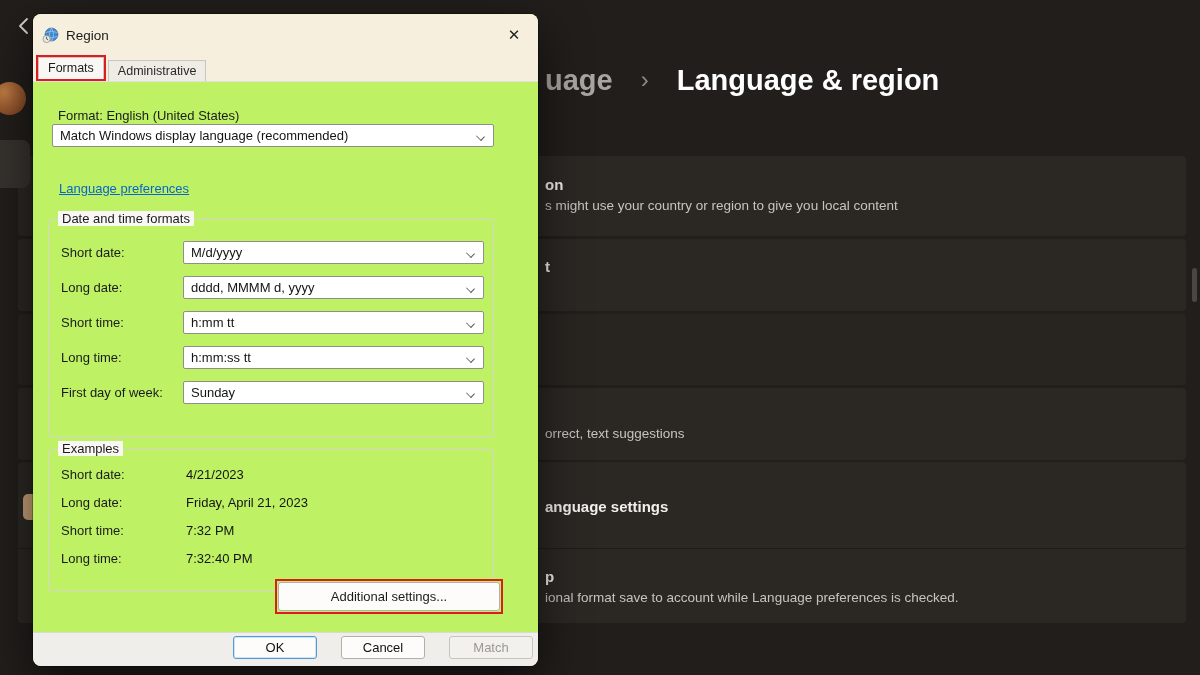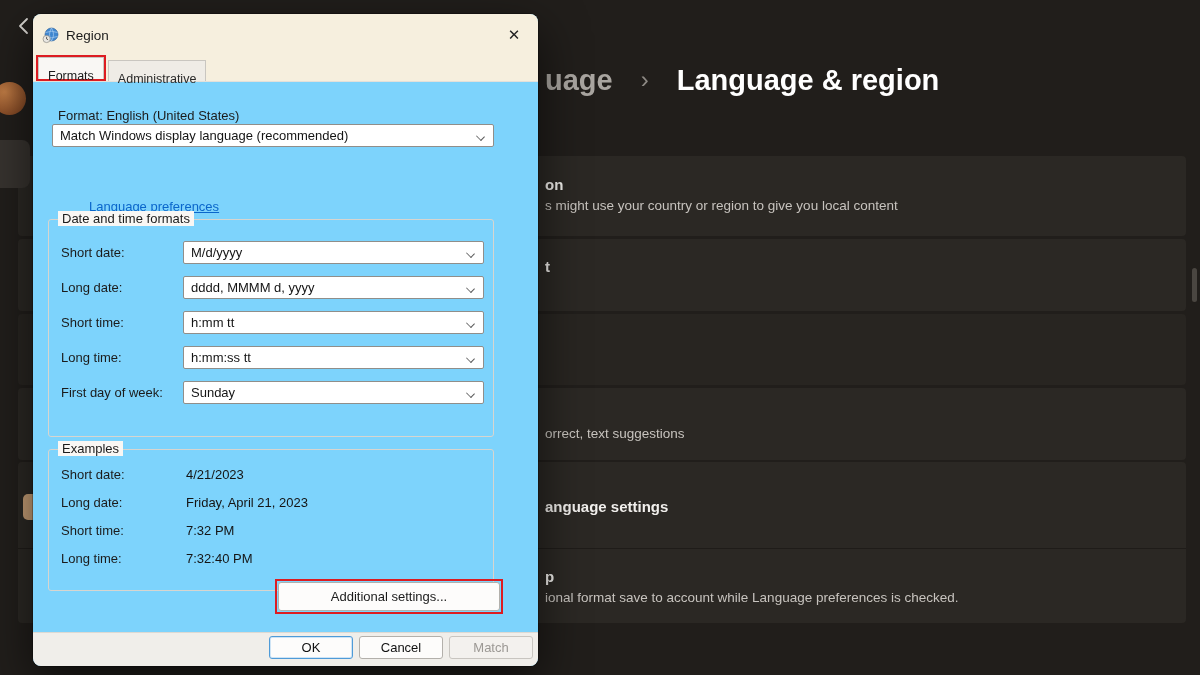--- a/index.html
+++ b/index.html
@@ -27,64 +27,64 @@
   .bg-scrollbar { position:absolute; left:1192px; top:268px; width:5px; height:34px; border-radius:3px; background:#4a4641; }
 
   .back-icon { position:absolute; left:14px; top:16px; width:20px; height:20px; color:#d8d5d1; }
   .avatar { position:absolute; left:-7px; top:82px; width:33px; height:33px; border-radius:50%;
             background:radial-gradient(circle at 35% 30%, #c07c45, #8a4e28 70%, #6e3c1d); }
   .nav-rect { position:absolute; left:-16px; top:140px; width:46px; height:48px; border-radius:8px; background:#37332f; }
   .tan-pill { position:absolute; left:23px; top:494px; width:15px; height:26px; border-radius:5px; background:#c9a077; }
 
   
   .dialog { position:absolute; left:33px; top:14px; width:505px; height:652px; border-radius:8px;
-            background:#7dd3fc; box-shadow:0 16px 48px rgba(0,0,0,.6), 0 0 0 1px rgba(0,0,0,.25);
+            background:#bef264; box-shadow:0 16px 48px rgba(0,0,0,.6), 0 0 0 1px rgba(0,0,0,.25);
             display:flex; flex-direction:column; overflow:hidden; font-size:13px; color:#1b1b1b; }
 
   .dlg-titlebar { height:42px; background:#f6efde; display:flex; align-items:center; padding:0 10px 0 9px; flex:0 0 auto; }
   .dlg-icon { width:17px; height:17px; margin-right:7px; flex:0 0 auto; }
   .dlg-title { font-size:13.5px; color:#1b1b1b; }
   .dlg-close { margin-left:auto; width:28px; height:26px; display:flex; align-items:center; justify-content:center;
                font-size:15px; color:#222; cursor:default; }
 
   .dlg-tabstrip { background:#f6efde; padding:2px 0 0 3px; display:flex; align-items:flex-end; height:26px; flex:0 0 auto;
                   border-bottom:1px solid #e3e0da; position:relative; }
-  .tab { font-size:12.5px; padding:11px 9px 4px; position:relative; }
+  .tab { font-size:12.5px; padding:3px 9px 4px; position:relative; }
   .tab-active-wrap { border:2px solid #dd1c21; }
   .tab-active { background:#f9f7f4; border:1px solid #c9c6c0; border-bottom:none; height:22px; }
   .tab-inactive { background:#efece6; border:1px solid #c9c6c0; border-bottom:none; height:21px; margin-left:2px; color:#2a2a2a; }
 
   .dlg-content { flex:1 1 auto; position:relative; padding:0 28px; }
 
   .format-label { position:absolute; left:25px; top:26px; font-size:13px; }
 
   .combo { position:absolute; height:23px; background:#ffffff; border:1px solid #908e8a; border-radius:2px;
            display:flex; align-items:center; padding:0 24px 0 7px; font-size:13px; color:#141414; }
   .combo-main { left:19px; top:42px; width:442px; }
   .chev { position:absolute; right:9px; top:8px; width:7px; height:7px; border-right:1.4px solid #5a5a5a;
           border-bottom:1.4px solid #5a5a5a; transform:rotate(45deg) scaleY(.8); }
 
-  .link { position:absolute; left:26px; top:117px; font-size:13px; color:#0a66cb; text-decoration:underline;margin-left:30px; }
+  .link { position:absolute; left:26px; top:99px; font-size:13px; color:#0a66cb; text-decoration:underline; }
 
   .groupbox { position:absolute; left:15px; width:446px; border:1px solid #d8d5cf; border-radius:3px; }
   .gb-datetime { top:137px; height:218px; }
   .gb-examples { top:367px; height:142px; }
   .gb-legend { position:absolute; top:-9px; left:9px; background:#f9f7f4; padding:0 4px; font-size:13px; color:#1b1b1b; }
 
   .gb-row { position:absolute; left:0; width:100%; height:23px; }
   .gb-label { position:absolute; left:12px; top:4px; font-size:13px; }
   .gb-combo { left:134px; width:301px; top:0; }
   .ex-value { position:absolute; left:137px; top:4px; font-size:13px; color:#141414; }
 
   .addl-wrap { position:absolute; left:242px; top:497px; border:2px solid #dd1c21; padding:1px; }
   .addl-btn { width:222px; height:29px; background:#fdfcfb; border:1px solid #b3b0ab; border-radius:3px;
               font-size:13px; color:#1b1b1b; display:flex; align-items:center; justify-content:center; }
 
   .dlg-footer { flex:0 0 auto; height:34px; background:#f0eeea; border-top:1px solid #dcd9d3;
-                display:flex; align-items:center; justify-content:flex-end; gap:6px; padding:0 5px 4px 0; }
+                display:flex; align-items:center; justify-content:flex-end; gap:24px; padding:0 5px 4px 0; }
   .btn { width:84px; height:23px; border-radius:3px; font-size:13px; display:flex; align-items:center; justify-content:center; }
   .btn-ok { background:#fdfcfb; border:1.5px solid #4f9bd8; box-shadow:0 0 0 1px #cfe4f5 inset; color:#111; }
   .btn-cancel { background:#fdfcfb; border:1px solid #b3b0ab; color:#111; }
   .btn-apply { background:#f3f1ee; border:1px solid #c8c5c0; color:#9b9894; }
 </style>
 </head>
 <body>
 
 <div class="screen">
 

